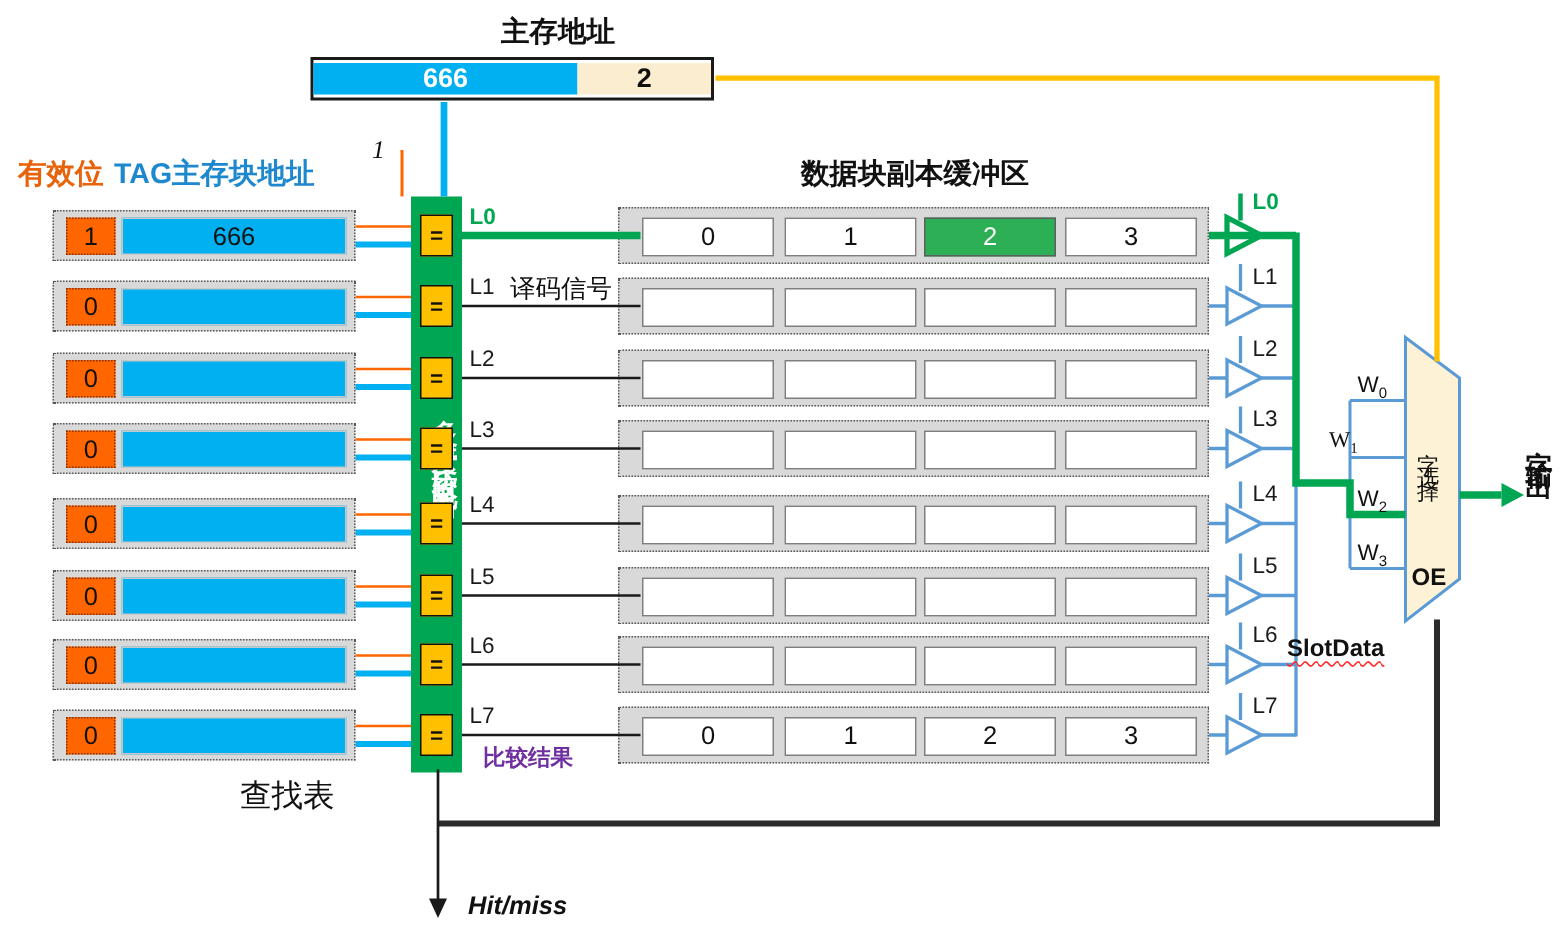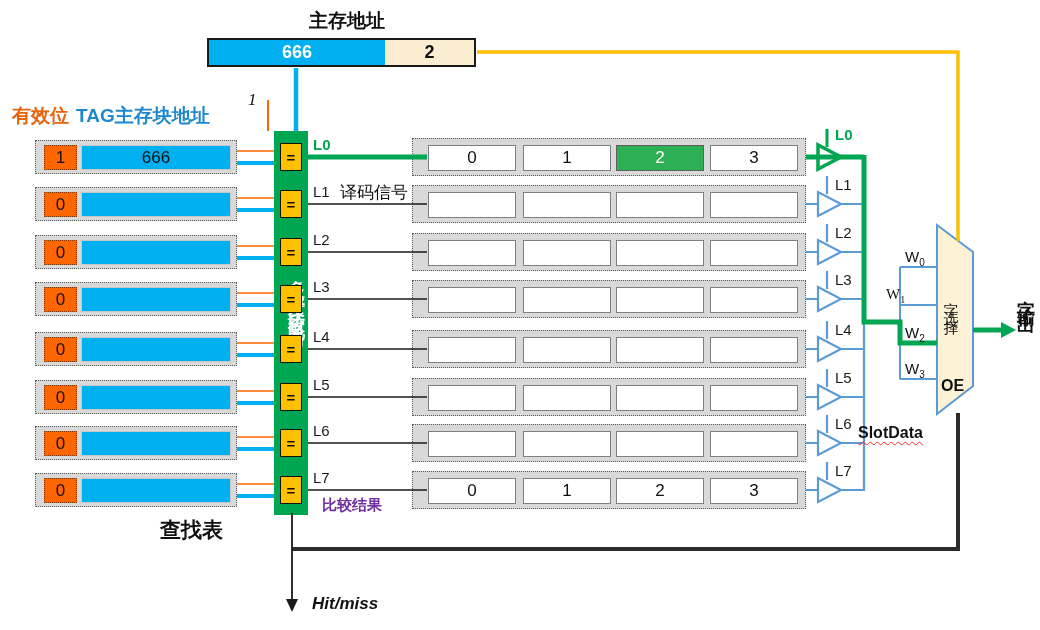--- a/index.html
+++ b/index.html
@@ -1,21 +1,21 @@
 <!DOCTYPE html>
 <html><head>
 <meta charset="utf-8">
 <style>
   html,body{margin:0;padding:0;background:#fff;}
   #stage{
     position:relative;width:1040px;height:630px;background:#fff;
     font-family:"Liberation Sans","DejaVu Sans",sans-serif;overflow:hidden;
   }
   .abs{position:absolute;}
-  .bg{z-index:1;}
+  .bg{z-index:1;align-items:center;}
   #wires{position:absolute;left:0;top:0;z-index:5;}
   .txt{z-index:10;}
   .ctr{display:flex;align-items:center;justify-content:center;}
   
   .addrbox{border:2.5px solid #1a1a1a;display:flex;}
   .addr-tag{background:#00B0F0;color:#fff;font-weight:bold;font-size:18px;}
   .addr-off{background:#FBEED0;color:#111;font-weight:bold;font-size:18px;}
   .title{font-weight:bold;font-size:19px;color:#111;text-align:center;}
   
   .lrow{left:35px;width:202px;height:34px;background:#D9D9D9;border:1px dotted #595959;box-sizing:border-box;}
@@ -186,27 +186,28 @@
 
     <path d="M296,68 V131" stroke="#00B0F0" stroke-width="4.5" fill="none"></path>
     <path d="M268,100 V131" stroke="#FF6600" stroke-width="2" fill="none"></path>
 
     <path d="M958,413 V549 H292" stroke="#2b2b2b" stroke-width="4" fill="none"></path>
 
     <path d="M292,513 V601" stroke="#1a1a1a" stroke-width="1.8" fill="none"></path>
     <polygon points="286,599 298,599 292,612" fill="#1a1a1a"></polygon>
   </svg>
 
-  <div class="abs txt title" style="left:297px;top:8px;width:100px;">主存地址</div>
+  <div class="abs txt title" style="left:322px;top:8px;width:100px;">主存地址</div>
   <div class="abs txt" style="left:248px;top:90px;font:italic 17px 'Liberation Serif',serif;color:#111;">1</div>
 
   <div class="abs txt" style="left:12px;top:103px;font-size:19px;font-weight:bold;color:#E8640C;">有效位</div>
   <div class="abs txt" style="left:76px;top:103px;font-size:19px;font-weight:bold;color:#1E88CE;text-align:center;">TAG主存块地址</div>
-  <div class="abs txt" style="left:160px;top:516px;font-size:21px;font-weight:bold;color:#111;">查找表</div>
-
+  <div class="abs txt" style="left:160px;top:516px;font-size:21px;font-weight:normal;color:#111;">查找表</div>
+
+  <div class="abs txt title" style="left:520px;top:103px;width:180px;">数据块副本缓冲区</div>
 
   <div class="abs txt llab green" style="left:313px;top:136px;">L0</div>
   <div class="abs txt llab" style="left:313px;top:183px;">L1</div>
   <div class="abs txt llab" style="left:313px;top:231px;">L2</div>
   <div class="abs txt llab" style="left:313px;top:278px;">L3</div>
   <div class="abs txt llab" style="left:313px;top:328px;">L4</div>
   <div class="abs txt llab" style="left:313px;top:376px;">L5</div>
   <div class="abs txt llab" style="left:313px;top:422px;">L6</div>
   <div class="abs txt llab" style="left:313px;top:469px;">L7</div>
   <div class="abs txt" style="left:340px;top:181px;font-size:17px;color:#111;">译码信号</div>

